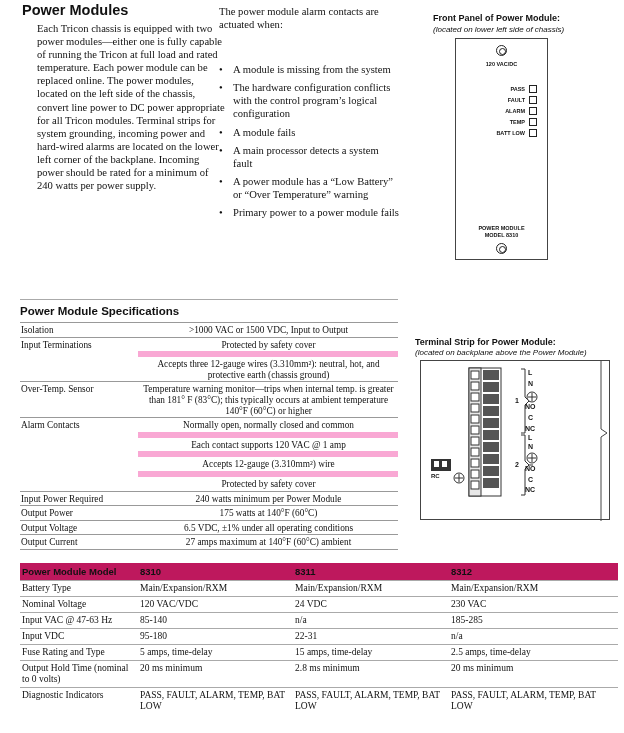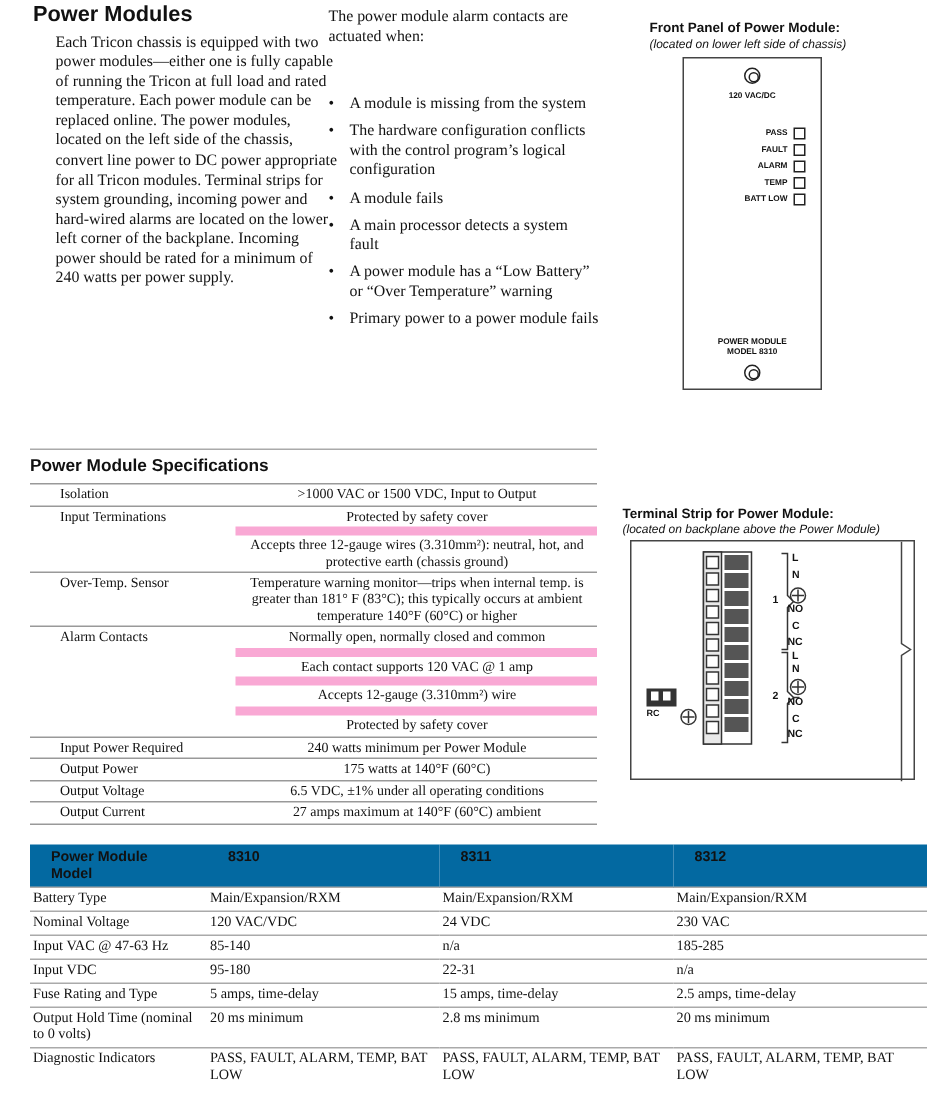--- a/index.html
+++ b/index.html
@@ -28,35 +28,35 @@
   .led-row { position: absolute; right: 22px; font-size: 5.5px; font-weight: bold; height: 10px; line-height: 8px; }
   .led-row .box { position: absolute; right: -12px; top: 0; width: 8px; height: 8px; border: 1px solid #222; }
   #fp-model { left: 0; width: 100%; top: 186px; text-align: center; font-size: 5.5px; font-weight: bold; line-height: 7px; }
 
   .hr { position: absolute; height: 1px; background: #aaa; }
 
   
   #spec-title { left: 20px; top: 305px; font-size: 11.5px; font-weight: bold; }
   #spec-table { left: 20px; top: 322px; width: 378px; font-size: 9.3px; line-height: 10.6px; }
   .srow { display: flex; border-top: 1px solid #999; }
-  .srow .k { width: 118px; padding: 2px 0 1px 1px; margin-left: 19px; }
+  .srow .k { width: 118px; padding: 2px 0 1px 1px; }
   .srow .v { flex: 1; padding: 0; text-align: center; }
   .srow .v div { padding: 2px 0 1px 1px; }
   .srow .v div + div { border-top: 6px solid #f9a8d4; }
 
   
   #ts-title { left: 415px; top: 337px; font-size: 9px; font-weight: bold; }
   #ts-sub { left: 415px; top: 348px; font-size: 8px; font-style: italic; }
   #ts-box { left: 420px; top: 360px; width: 190px; height: 160px; border: 1px solid #444; }
   .ts-label { position: absolute; font-size: 7px; font-weight: bold; font-family: "Liberation Sans", sans-serif; }
 
   
   #model-table { left: 20px; top: 563px; width: 598px; font-size: 9.5px; line-height: 11px; border-collapse: collapse; }
   #model-table td { vertical-align: top; padding: 2px 2px 2px 2px; border-top: 1px solid #aaa; }
-  #model-table tr.head td { background: #0369a1; font-family: "Liberation Sans", sans-serif; font-weight: bold; border-top: none; padding: 3px 14px; }
+  #model-table tr.head td { background: #be185d; font-family: "Liberation Sans", sans-serif; font-weight: bold; border-top: none; padding: 3px 2px; }
   #model-table td.c0 { width: 118px; }
   #model-table td.c1 { width: 155px; }
   #model-table td.c2 { width: 156px; }
 </style>
 </head>
 <body>
 
 <div id="title" class="abs sans">Power Modules</div>
 <div id="intro" class="abs serif">Each Tricon chassis is equipped with two power modules—either one is fully capable of running the Tricon at full load and rated temperature. Each power module can be replaced online. The power modules, located on the left side of the chassis, convert line power to DC power appropriate for all Tricon modules. Terminal strips for system grounding, incoming power and hard-wired alarms are located on the lower left corner of the backplane. Incoming power should be rated for a minimum of 240 watts per power supply.</div>
 

